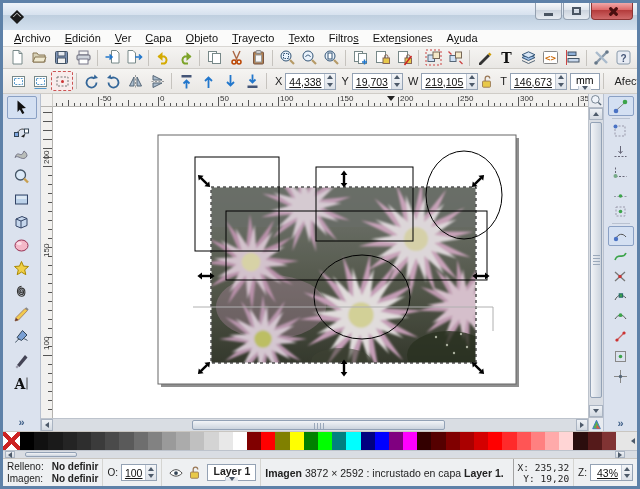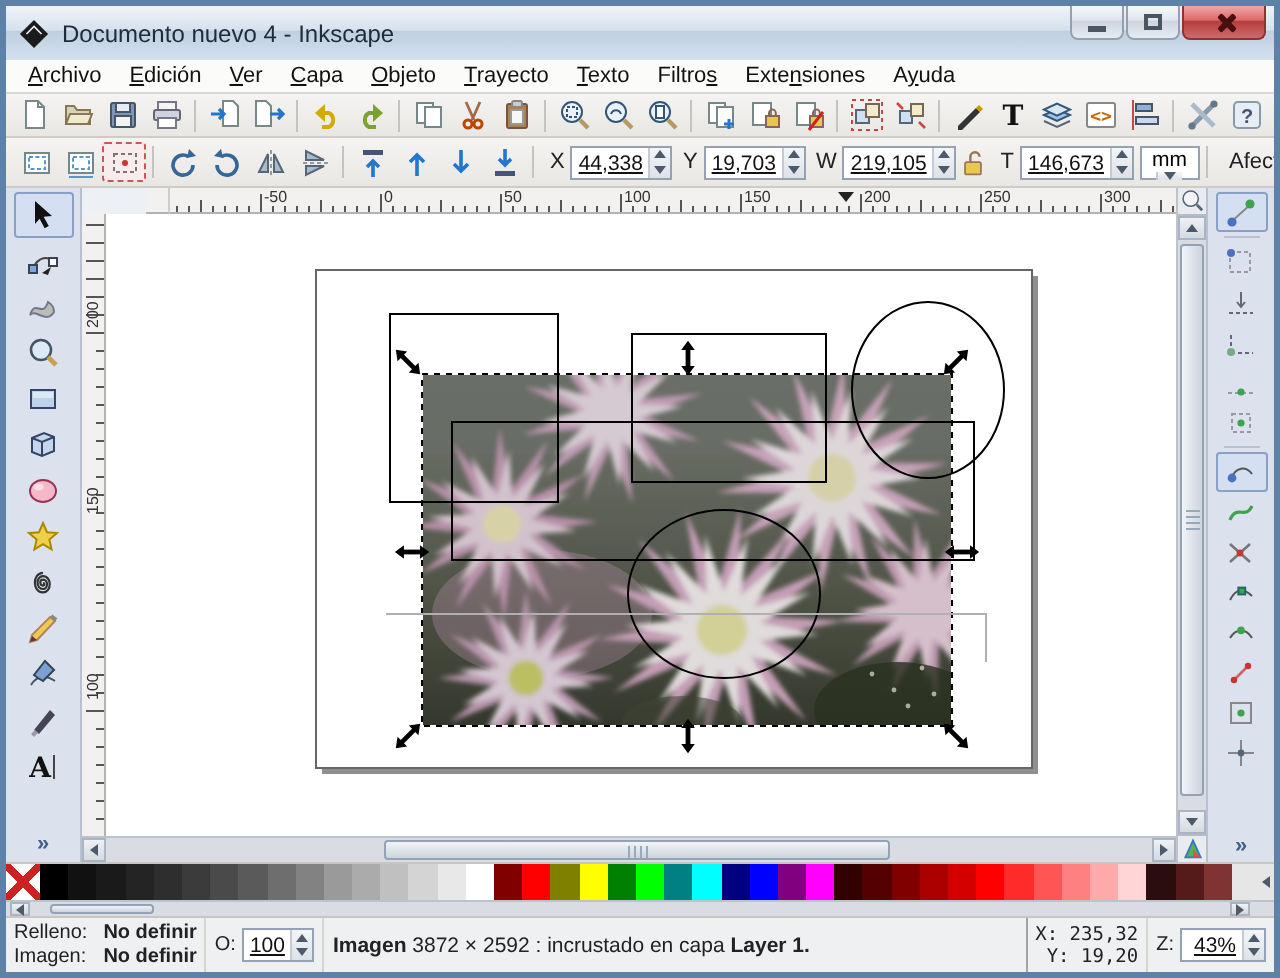--- a/index.html
+++ b/index.html
@@ -47,21 +47,21 @@
   .combo .cval{font-size:10.5px;padding:0 5px;}
   .combo .cbtn{width:13px;height:100%;border-left:1px solid #c3cbd6;background:linear-gradient(#f3f5f8,#dde2e9);display:flex;align-items:center;justify-content:center;}
   .affect{margin-left:8px;color:#222;}
   .chev{color:#3f5f88;font-size:11px;font-weight:bold;padding:0 6px;cursor:pointer;}
   
   .midrow{display:flex;flex:1 1 auto;min-height:0;}
   .toolbox{width:38px;background:#dbe2ee;border-right:1px solid #b8c1d0;display:flex;flex-direction:column;align-items:center;padding-top:2px;flex:0 0 auto;}
   .toolbox .tbtn{width:30px;height:23px;}
   .toolbox .chev{margin-top:auto;padding-bottom:3px;}
   .centercol{flex:1 1 auto;display:flex;flex-direction:column;min-width:0;}
-  .hruler-row{height:13px;display:flex;flex:0 0 auto;padding-left:32px;}
+  .hruler-row{height:13px;display:flex;flex:0 0 auto;}
   .ruler-corner{width:12px;background:#f2f1ef;border-right:1px solid #cfcdc9;border-bottom:1px solid #b5b3af;flex:0 0 auto;}
   .hruler{flex:1;position:relative;background:#f2f1ef;border-bottom:1px solid #b5b3af;overflow:hidden;cursor:pointer;}
   .hruler .tick{position:absolute;bottom:0;width:1px;background:#555;}
   .hruler .tlabel{position:absolute;top:0px;font-size:8px;color:#333;}
   .hruler .marker{position:absolute;top:2px;width:0;height:0;border-left:4px solid transparent;border-right:4px solid transparent;border-top:5px solid #222;}
   .canvasrow{flex:1;display:flex;min-height:0;}
   .vruler{width:12px;position:relative;background:#f2f1ef;border-right:1px solid #b5b3af;overflow:hidden;flex:0 0 auto;cursor:pointer;}
   .vruler .tick{position:absolute;right:0;height:1px;background:#555;}
   .vruler .tlabel{position:absolute;left:1px;font-size:8px;color:#333;transform:rotate(-90deg);transform-origin:left top;}
   .canvas{flex:1;position:relative;background:#fff;overflow:hidden;}
@@ -109,21 +109,20 @@
 
 <div class="window">
 
   <div class="titlebar">
     <span class="logo">
       <svg viewBox="0 0 17 17" width="16" height="16">
           <path d="M8.5 1L16 8.5 8.5 16 1 8.5z" fill="#1b1b1b"></path>
           <path d="M4.5 8.5L8.5 4.5l4 4" stroke="#eee" stroke-width=".9" fill="none"></path>
         </svg>
     </span>
-    <span class="title-text">Documento nuevo 4 - Inkscape</span>
     <span class="winbtns">
       <span class="winbtn">
           <span class="glyph-min"></span>
         </span>
       <span class="winbtn">
           <span class="glyph-max"></span>
         </span>
       <span class="winbtn close">
           <span class="glyph-close"></span>
         </span>
@@ -998,20 +997,40 @@
         <span class="spinbtns">
             <div>
               <span class="arr-up"></span>
             </div>
             <div>
               <span class="arr-dn"></span>
             </div>
           </span>
       </span>
     </div>
+    <div class="sb-sec">
+      <span class="miniicon">
+        <svg viewBox="0 0 17 17" width="16" height="16">
+            <path d="M2 8.7c4-5 9-5 13 0-4 4.2-9 4.2-13 0z" fill="#fff" stroke="#444"></path>
+            <circle cx="8.5" cy="8.6" r="2" fill="#345"></circle>
+          </svg>
+      </span>
+      <span class="miniicon">
+        <svg viewBox="0 0 17 17" width="15" height="15">
+            <rect x="4" y="8" width="9" height="7" rx="1" fill="#e8c94a" stroke="#997755"></rect>
+            <path d="M7 8V5a2.6 2.6 0 0 1 5.2 0" fill="none" stroke="#997755" stroke-width="1.4"></path>
+          </svg>
+      </span>
+      <span class="combo">
+        <span class="cval" style="font-weight:bold;">Layer 1</span>
+        <span class="cbtn">
+            <span class="arr-dn"></span>
+          </span>
+      </span>
+    </div>
     <div class="sb-msg" id="sbmsg"><span style="font-weight: bold;">Imagen</span><span> 3872 × 2592 : incrustado en capa </span><span style="font-weight: bold;">Layer 1.</span></div>
     <div class="sb-sec" style="border-left:1px solid #a3a3a3;">
       <div class="xy">
         <div><span>X:</span> <span>235,32</span></div>
         <div><span>Y:</span> <span>19,20</span></div>
       </div>
     </div>
     <div class="sb-sec" style="border-right:none;">
       <span style="margin-right:3px;">Z:</span>
       <span class="spinbox">

